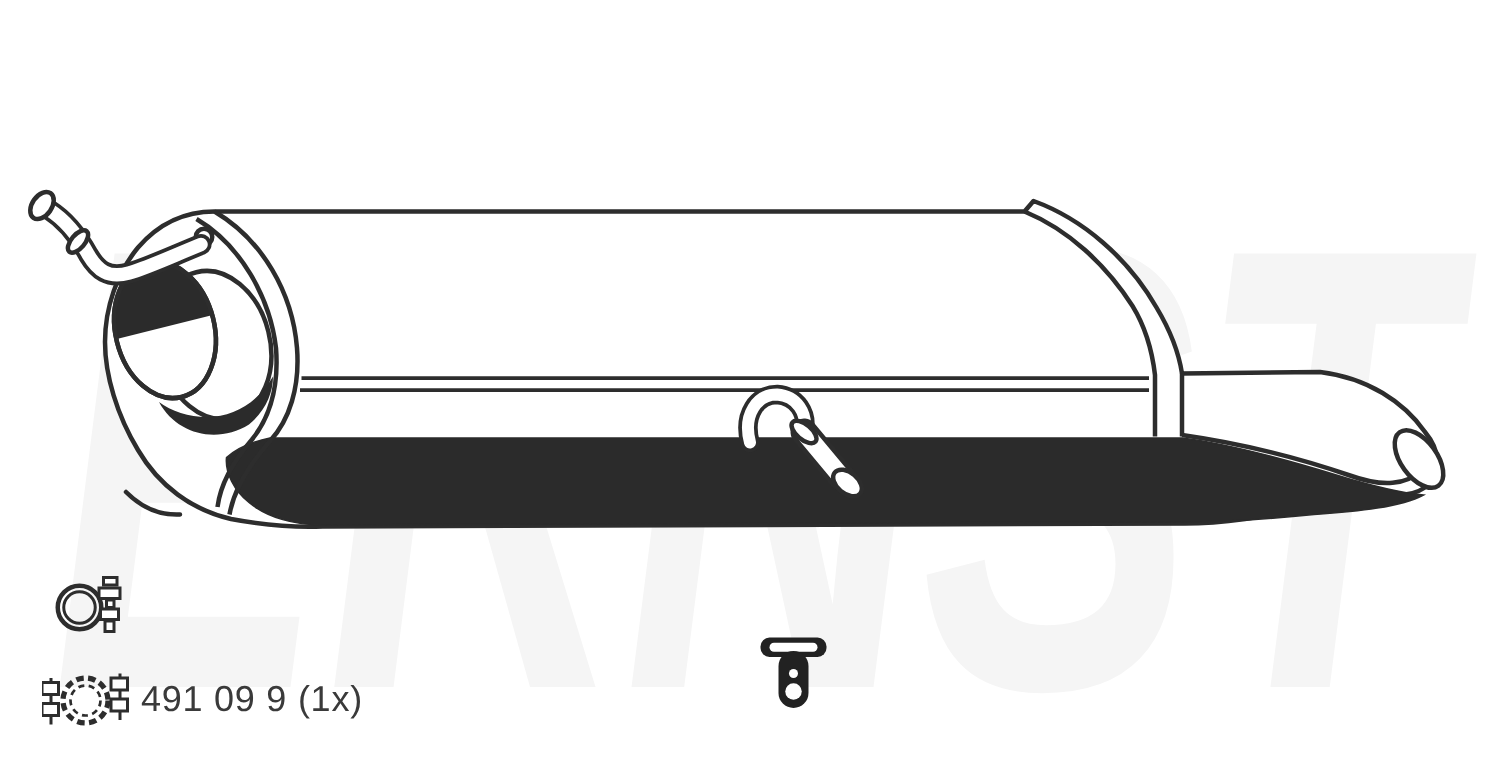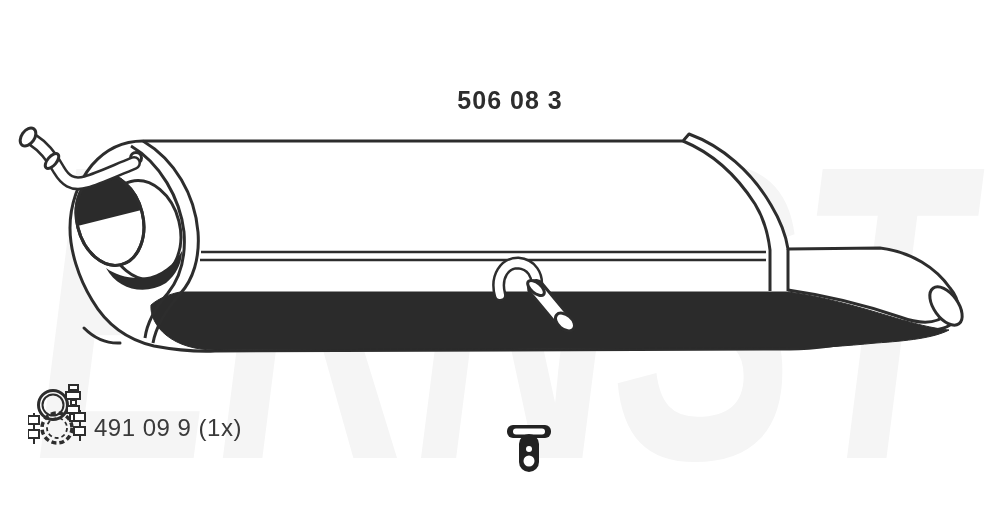--- a/index.html
+++ b/index.html
@@ -11,21 +11,21 @@
     position:absolute;top:86px;left:385px;width:250px;text-align:center;
     font-size:25px;font-weight:bold;color:#2d2d2d;letter-spacing:1px;
   }
   .drawing-svg{position:absolute;top:0;left:0;}
   .part-row{
     position:absolute;display:flex;align-items:center;gap:8px;
     color:#3a3a3a;font-size:24px;white-space:nowrap;
   }
   .part-row .label{letter-spacing:0.5px;}
   .row-1{left:36px;top:383px;}
-  .row-2{left:28px;top:407px;}
+  .row-2{left:28px;top:446px;}
   .row-3{left:506px;top:424px;}
 </style>
 </head>
 <body>
 
 <div class="canvas">
 
   <svg class="drawing-svg" width="1000" height="505" viewBox="0 0 1000 505">
 
     <text x="500" y="458" text-anchor="middle" textLength="930" lengthAdjust="spacingAndGlyphs" font-family="Liberation Sans, sans-serif" font-size="420" font-weight="bold" font-style="italic" fill="#f5f5f5">ERNST</text>
@@ -109,21 +109,20 @@
       <path d="M 536,288 L 561,318" stroke="#ffffff" stroke-width="12" stroke-linecap="round"></path>
       <g transform="translate(536,288) rotate(-50)">
         <ellipse cx="0" cy="0" rx="5" ry="10" fill="#ffffff" stroke="#2d2d2d" stroke-width="3"></ellipse>
       </g>
       <g transform="translate(565,322) rotate(-50)">
         <ellipse cx="0" cy="0" rx="7" ry="11" fill="#ffffff" stroke="#2d2d2d" stroke-width="3"></ellipse>
       </g>
     </g>
   </svg>
 
-  <div class="part-number-title">506 08 3</div>
 
   <div class="part-row row-1">
     <svg width="46" height="42" viewBox="0 0 46 42">
       <circle cx="17" cy="22" r="14.5" fill="none" stroke="#2d2d2d" stroke-width="3"></circle>
       <circle cx="17" cy="22" r="10.5" fill="none" stroke="#2d2d2d" stroke-width="2"></circle>
       <g fill="#ffffff" stroke="#2d2d2d" stroke-width="2">
         <rect x="33" y="2" width="9" height="5"></rect>
         <rect x="30" y="9" width="14" height="7"></rect>
         <rect x="35" y="17" width="5" height="5"></rect>
         <rect x="31" y="23" width="12" height="7"></rect>

